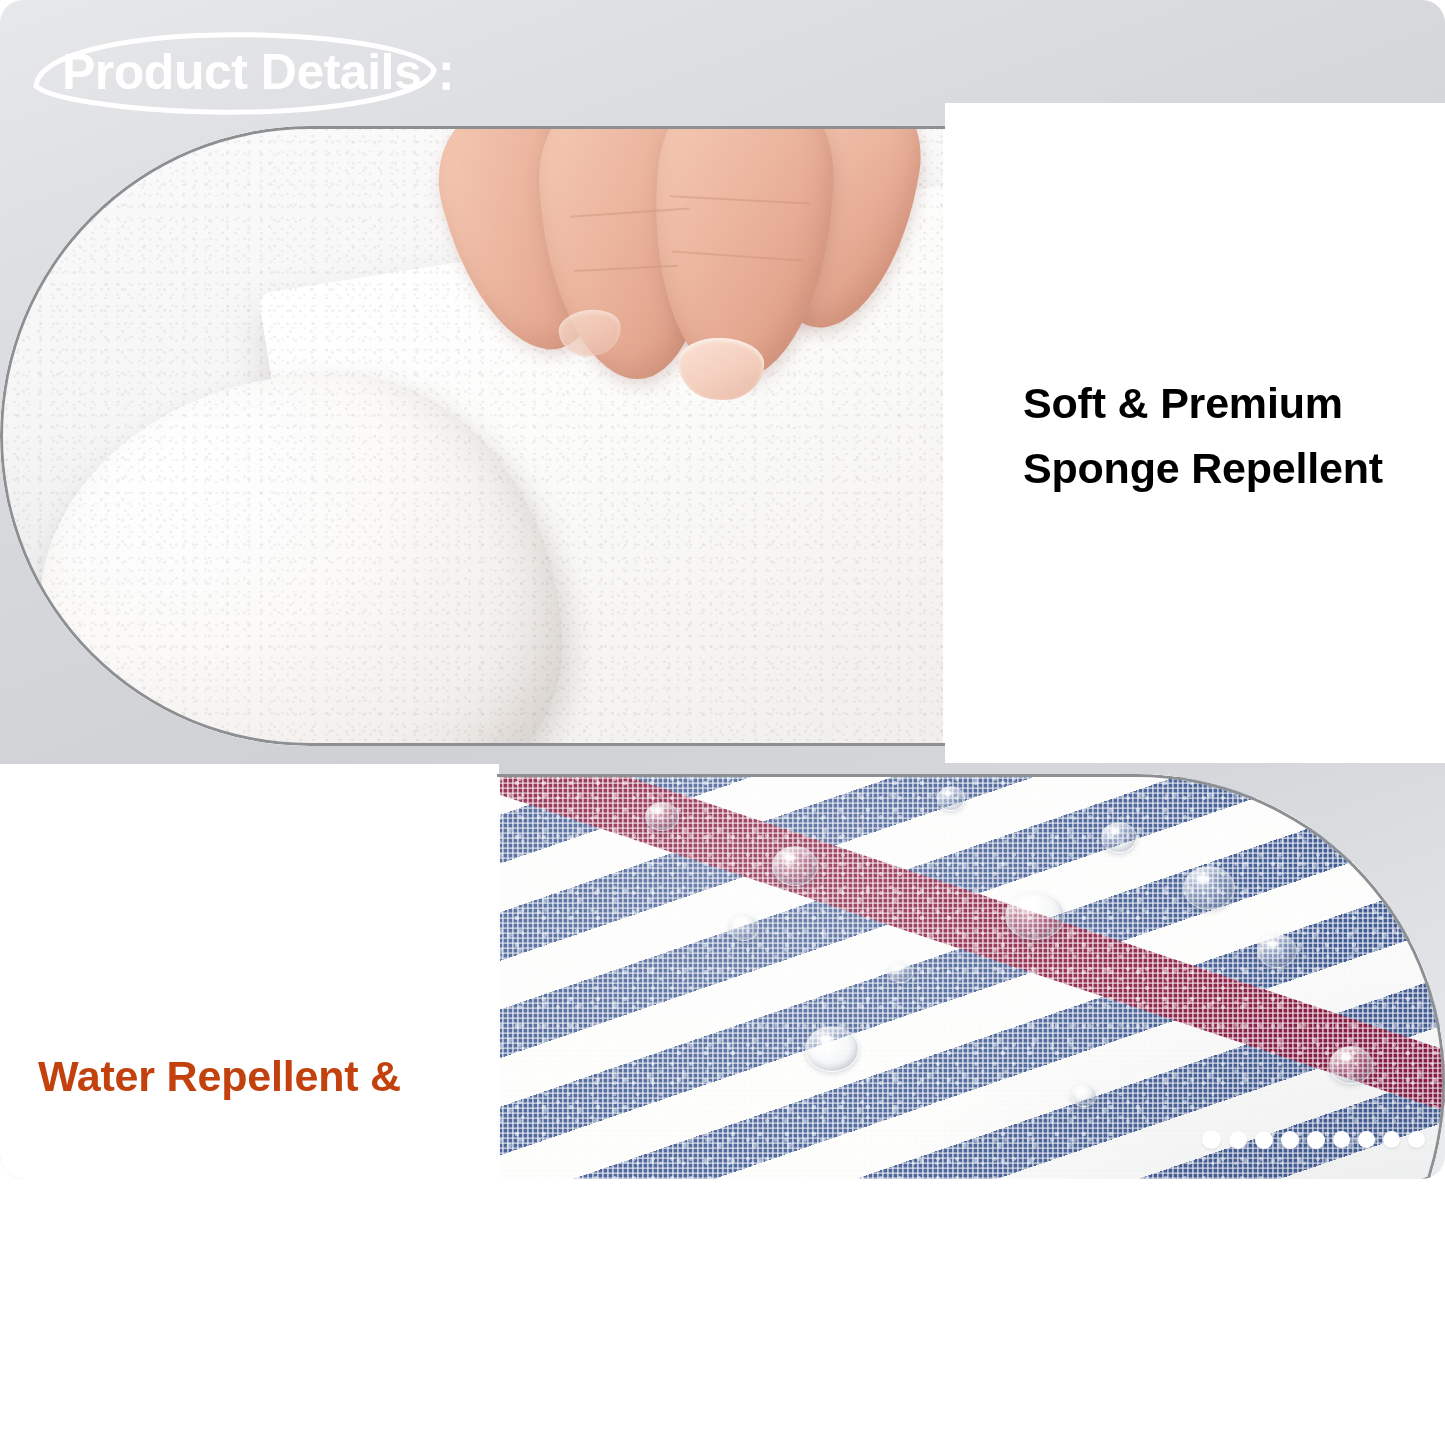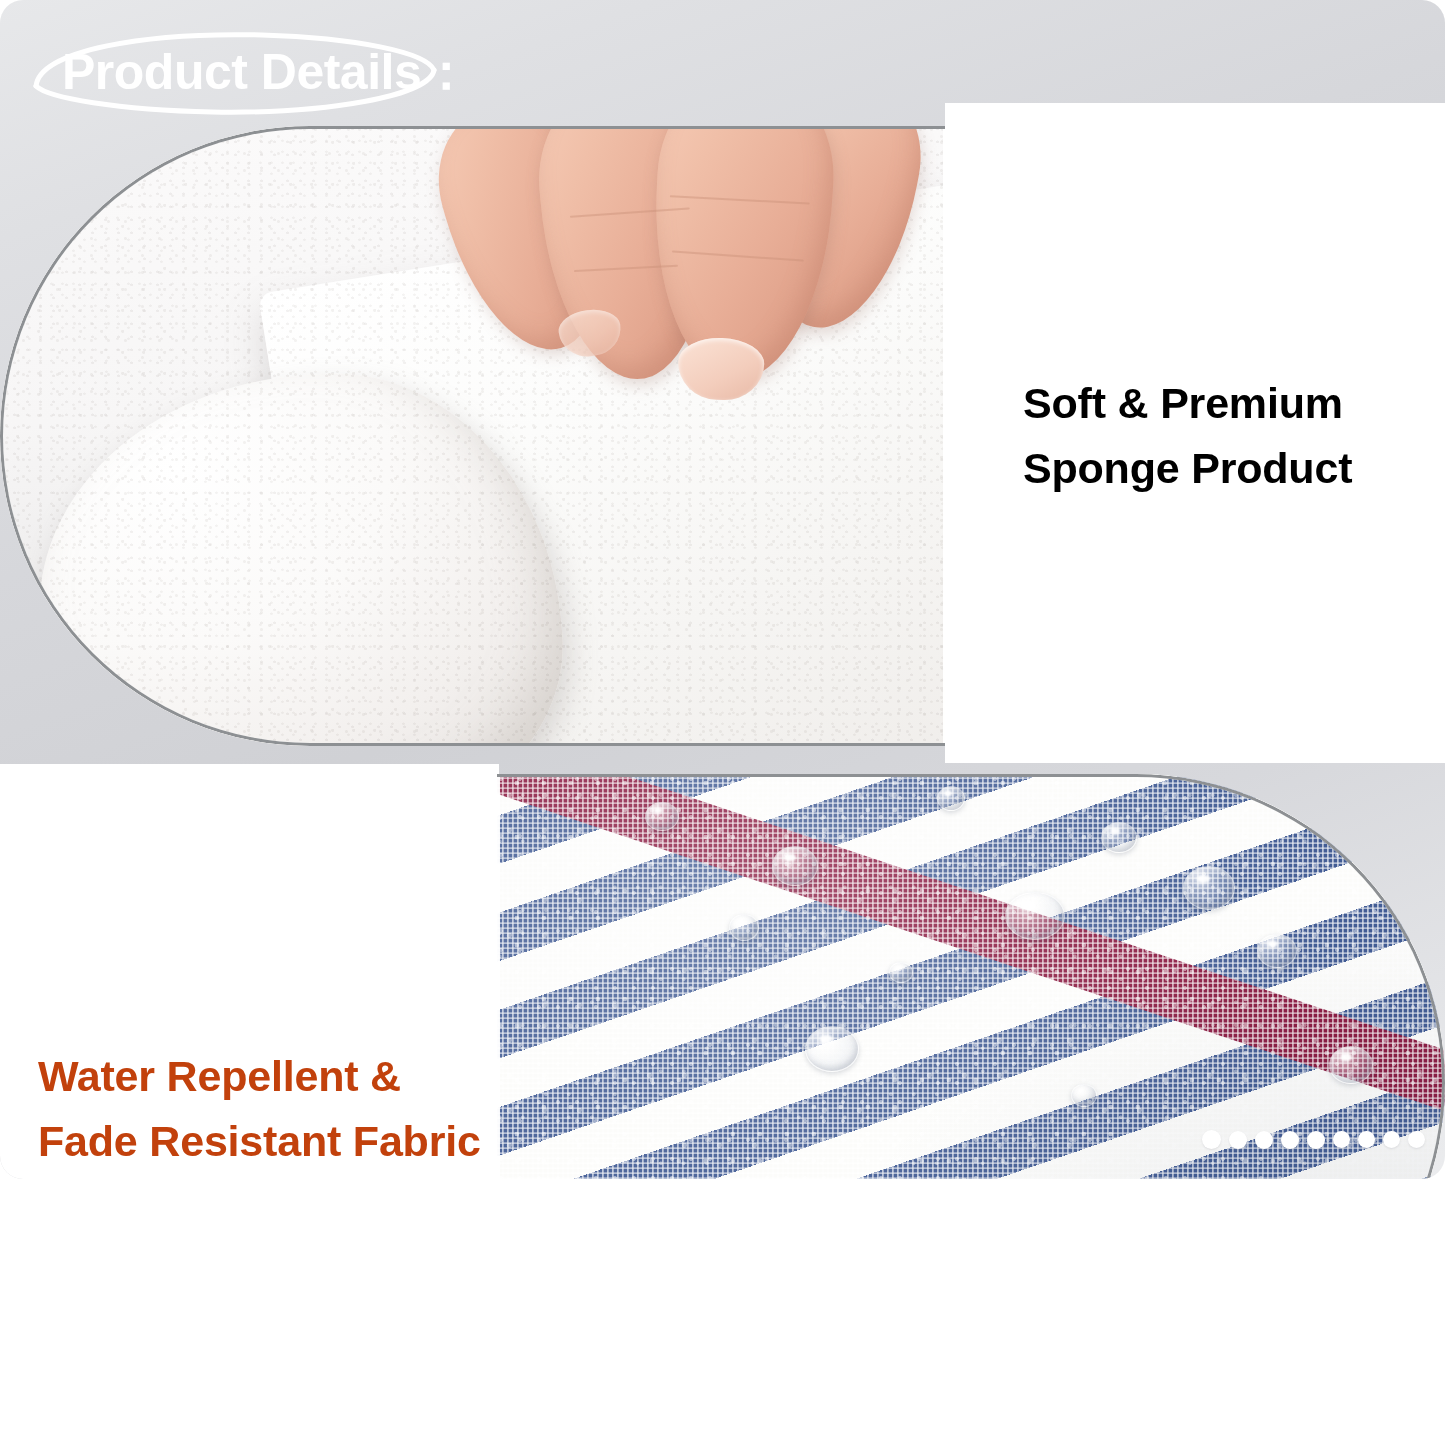--- a/index.html
+++ b/index.html
@@ -375,28 +375,27 @@
         <div class="knuckle-line" style="left:120px; top:176px; width:104px; transform:rotate(-9deg);"></div>
       </div>
     </div>
     <div class="rim"></div>
     <div class="rim-outer"></div>
   </div>
 
   <div id="panel-top">
     <div id="text-top">
       <div class="line">Soft &amp; Premium</div>
-      <div class="line">Sponge Product</div>
+      <div class="line">Sponge Repellent</div>
     </div>
   </div>
 
   <div id="panel-bottom">
     <div id="text-bottom">
       <div class="line">Water Repellent &amp;</div>
-      <div class="line">Fade Resistant Fabric</div>
     </div>
   </div>
 
   <div class="photo" id="photo-fabric">
     <div id="fabric-scene">
       <div id="fabric-stripes"></div>
       <div id="fabric-maroon"></div>
       <div id="fabric-weave"></div>
       <div id="fabric-weave2"></div>
       <div id="fabric-speckle"></div>

